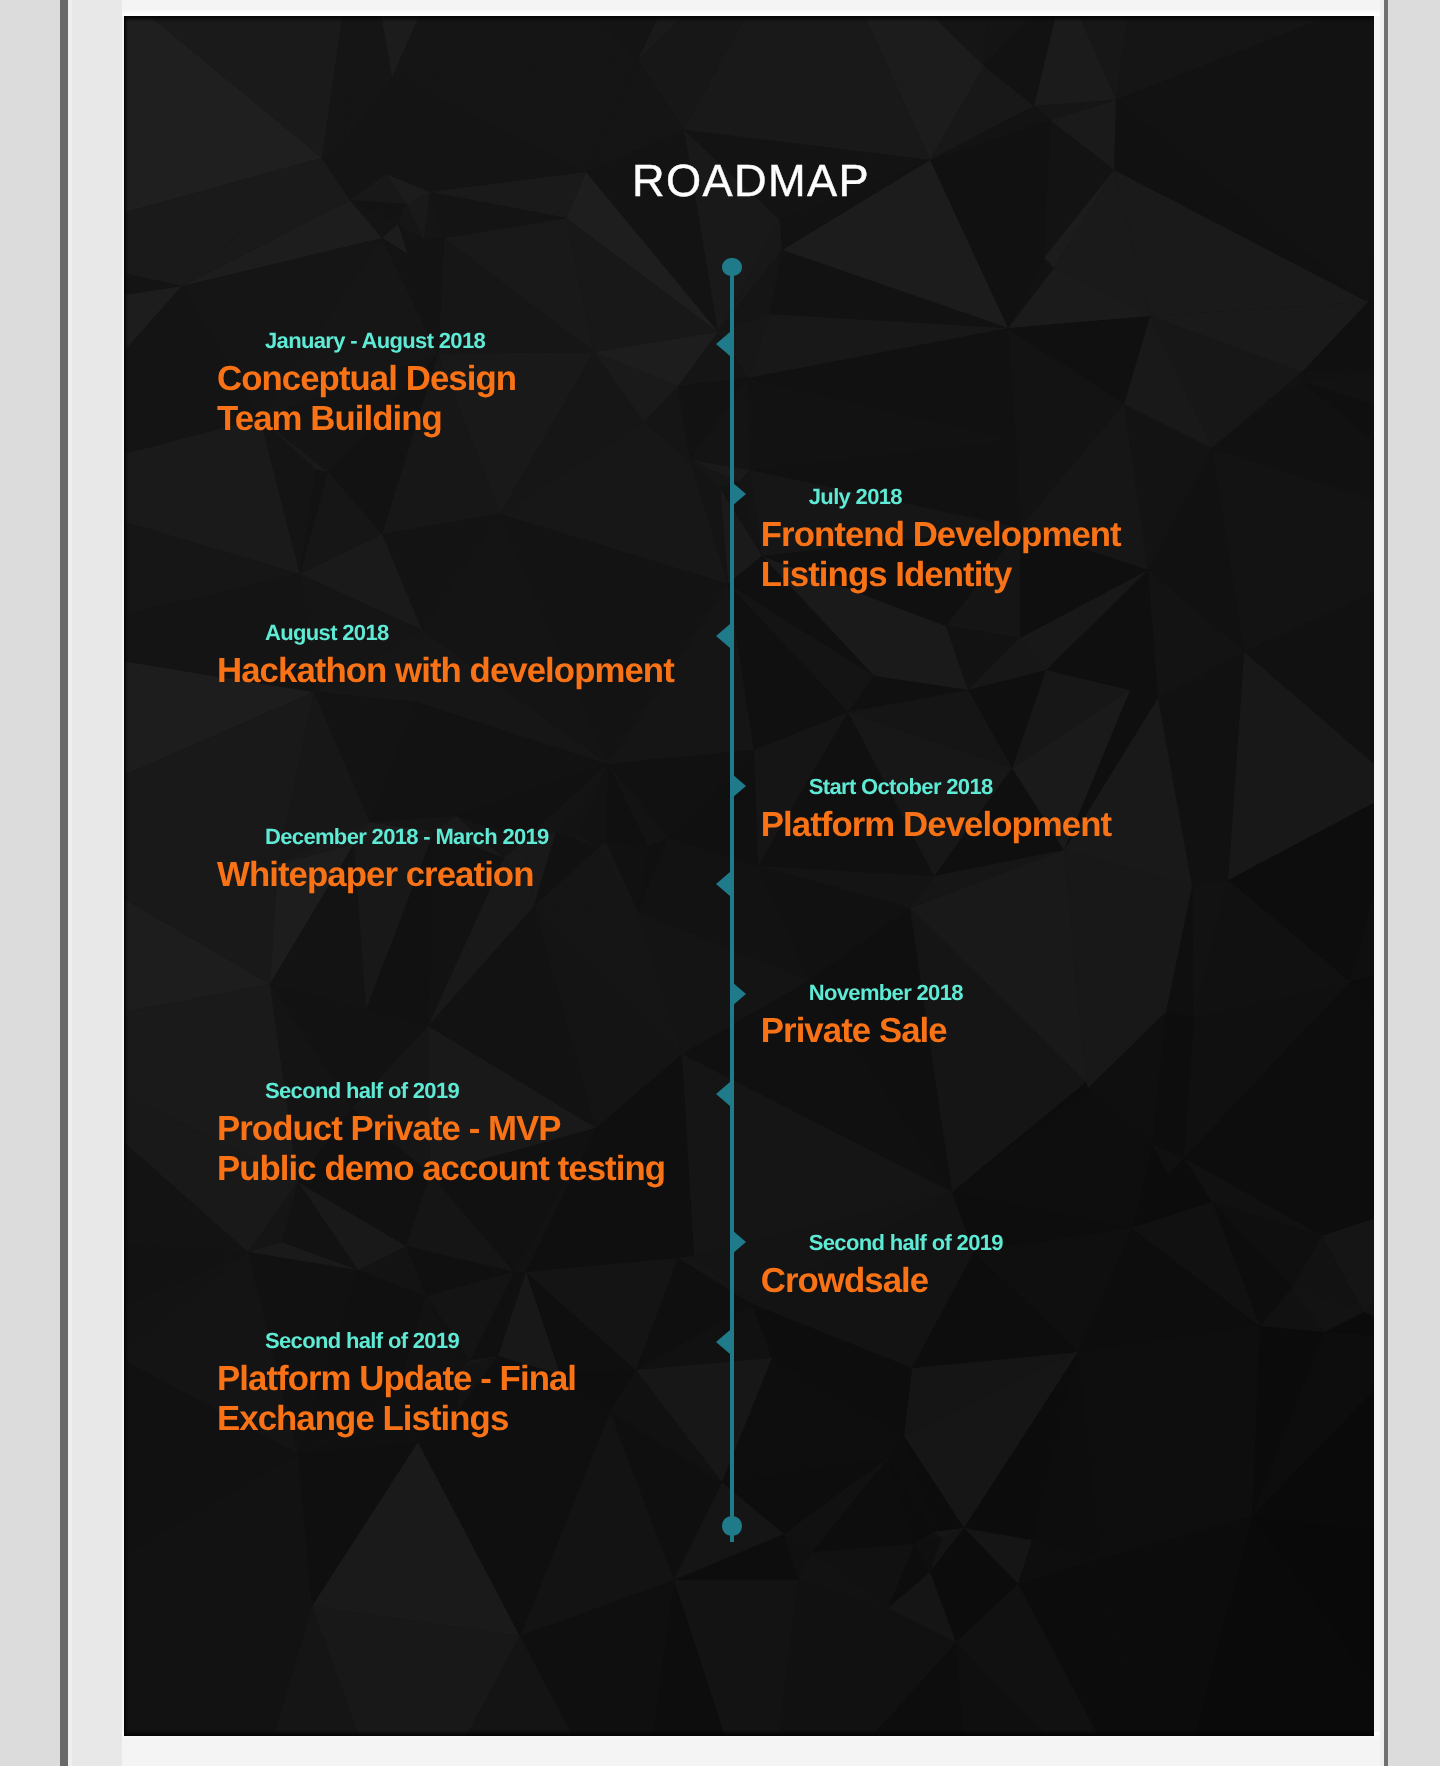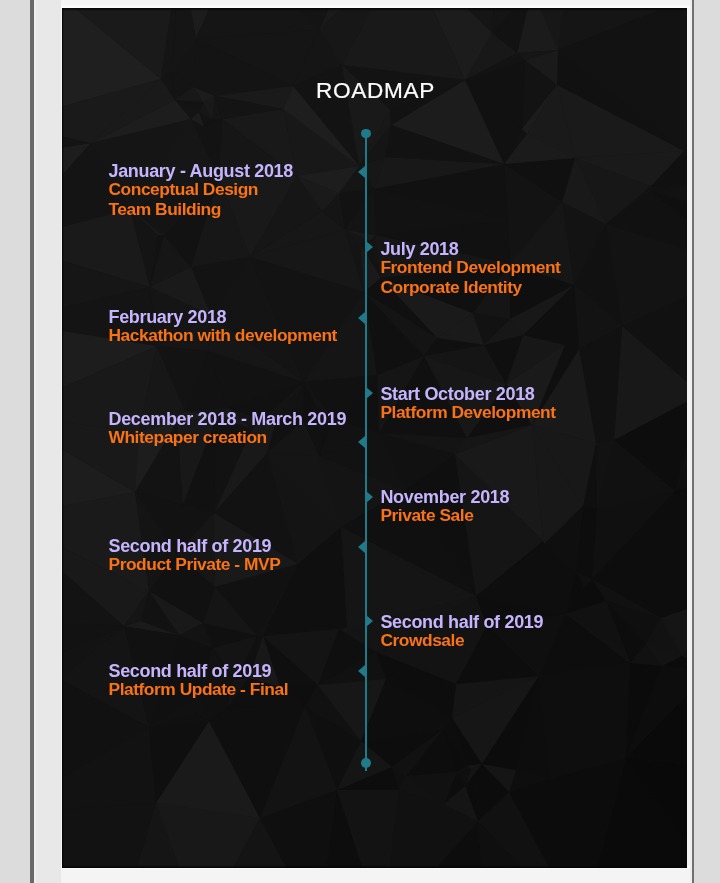--- a/index.html
+++ b/index.html
@@ -24,21 +24,21 @@
 .tl{position:absolute;left:302.9px;top:125px;width:2.3px;height:637.5px;background:#1f7a8a;}
 .dot{position:absolute;width:9.8px;height:9.8px;border-radius:50%;background:#1f7a8a;left:299.1px;}
 .dot-top{top:120.5px;}
 .dot-bot{top:750.1px;}
 .arrow{position:absolute;width:0;height:0;}
 .arrow-left{left:295.9px;border-top:6.6px solid transparent;border-bottom:6.6px solid transparent;border-right:7.2px solid #1f7a8a;}
 .arrow-right{left:303.6px;border-top:6.6px solid transparent;border-bottom:6.6px solid transparent;border-left:7.2px solid #1f7a8a;}
 .ms{position:absolute;}
 .ms-left{left:46.5px;}
 .ms-right{left:318.4px;}
-.ms-date{color:#c4b5fd;font-size:18px;letter-spacing:-0.33px;font-weight:bold;line-height:18.2px;white-space:nowrap;}
+.ms-date{color:#5eead4;font-size:11px;letter-spacing:-0.33px;font-weight:bold;line-height:18.2px;white-space:nowrap;margin-left:24px;}
 .ms-line{color:#f97316;font-size:17.4px;letter-spacing:-0.47px;font-weight:bold;line-height:19.8px;white-space:nowrap;}
 </style>
 </head>
 <body>
 
 <div class="viewer">
   <div class="pane"></div>
   <div class="gutter-left"></div>
   <div class="gutter-left-hi"></div>
   <div class="gutter-right-hi"></div>
@@ -452,45 +452,47 @@
     <div class="arrow arrow-right" style="top:607.1px"></div>
     <div class="arrow arrow-left" style="top:656.8px"></div>
     <div class="ms ms-left" style="top:154.0px">
       <div class="ms-date">January - August 2018</div>
       <div class="ms-line">Conceptual Design</div>
       <div class="ms-line">Team Building</div>
     </div>
     <div class="ms ms-right" style="top:232.0px">
       <div class="ms-date">July 2018</div>
       <div class="ms-line">Frontend Development</div>
-      <div class="ms-line">Corporate Identity</div>
+      <div class="ms-line">Listings Identity</div>
     </div>
     <div class="ms ms-left" style="top:300.1px">
-      <div class="ms-date">February 2018</div>
+      <div class="ms-date">August 2018</div>
       <div class="ms-line">Hackathon with development</div>
     </div>
     <div class="ms ms-right" style="top:376.9px">
       <div class="ms-date">Start October 2018</div>
       <div class="ms-line">Platform Development</div>
     </div>
     <div class="ms ms-left" style="top:402px">
       <div class="ms-date">December 2018 - March 2019</div>
       <div class="ms-line">Whitepaper creation</div>
     </div>
     <div class="ms ms-right" style="top:480.0px">
       <div class="ms-date">November 2018</div>
       <div class="ms-line">Private Sale</div>
     </div>
     <div class="ms ms-left" style="top:528.9px">
       <div class="ms-date">Second half of 2019</div>
       <div class="ms-line">Product Private - MVP</div>
+      <div class="ms-line">Public demo account testing</div>
     </div>
     <div class="ms ms-right" style="top:605.0px">
       <div class="ms-date">Second half of 2019</div>
       <div class="ms-line">Crowdsale</div>
     </div>
     <div class="ms ms-left" style="top:653.8px">
       <div class="ms-date">Second half of 2019</div>
       <div class="ms-line">Platform Update - Final</div>
+      <div class="ms-line">Exchange Listings</div>
     </div>
     </div>
   </div>
 </div>
 
 </body></html>

